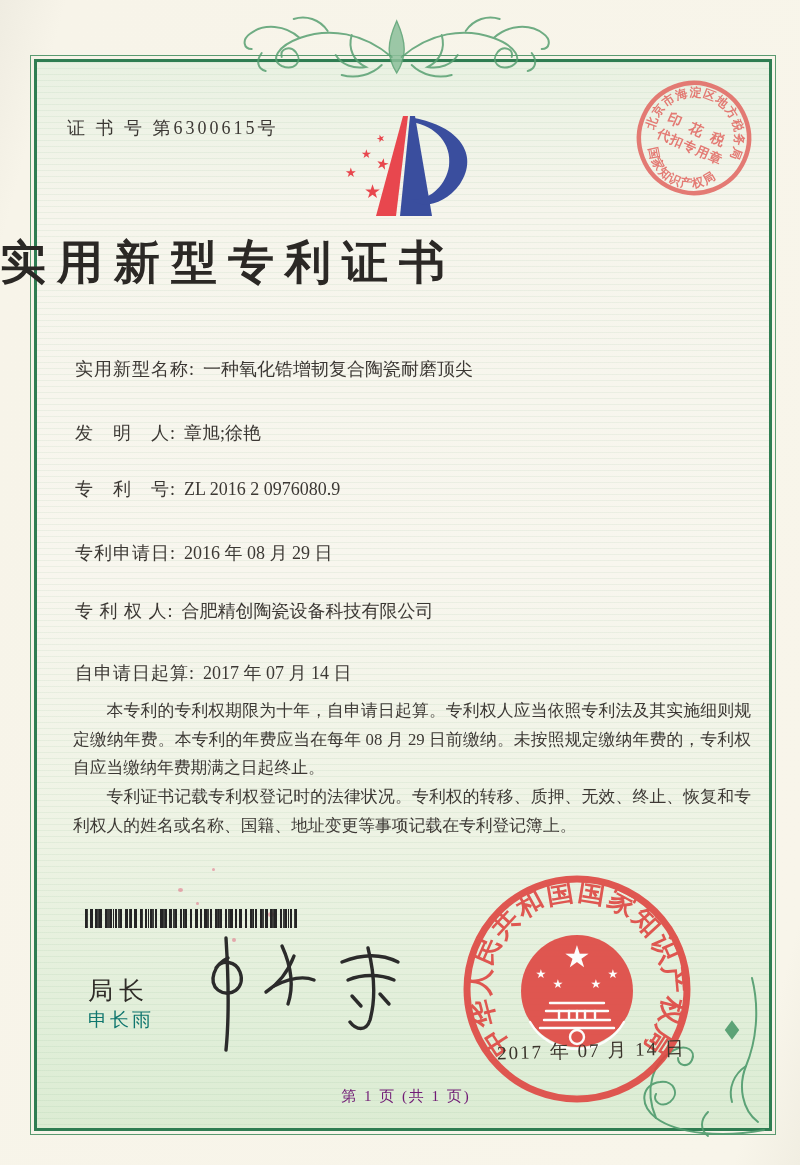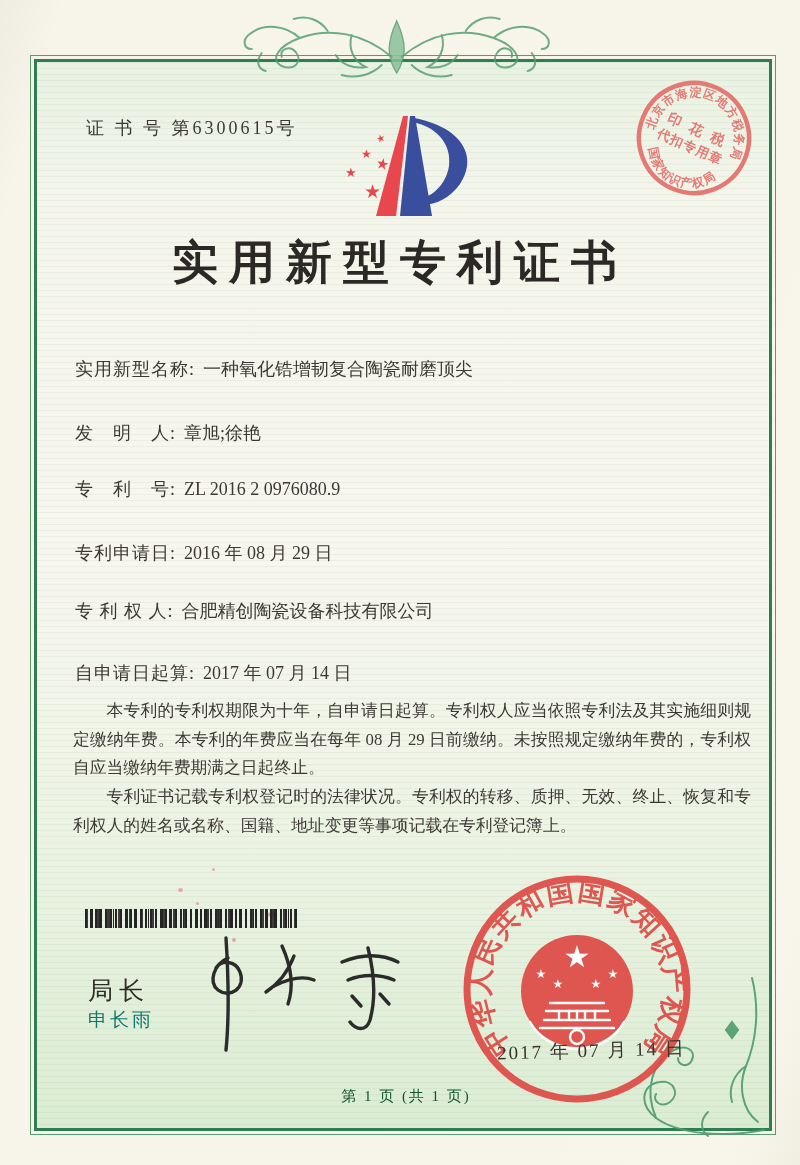--- a/index.html
+++ b/index.html
@@ -12,23 +12,23 @@
   .frame-outer{position:absolute;left:30px;top:55px;width:746px;height:1080px;
     border:1px solid #5a9a70;box-sizing:border-box;}
   .frame-inner{position:absolute;left:34px;top:59px;width:738px;height:1072px;
     border:3px solid #2f7d52;box-sizing:border-box;
     background:
       repeating-linear-gradient(180deg,rgba(120,175,130,0.10) 0 1px,rgba(0,0,0,0) 1px 6px),
       linear-gradient(180deg,#e9f1e2 0%,#f6f5ec 14%,#f8f6ee 48%,#eef3e4 72%,#e0eed8 92%,#dcecd3 100%);
   }
   
   .abs{position:absolute;}
-  .cert-number{left:86px;top:116px;font-size:18px;letter-spacing:3px;color:#3c3834;}
+  .cert-number{left:67px;top:116px;font-size:18px;letter-spacing:3px;color:#3c3834;}
   .logo{left:330px;top:108px;}
-  .doc-title{left:0;right:0;top:232px;text-align:center;font-size:46px;font-weight:700;
+  .doc-title{left:0;right:0;top:232px;font-size:46px;font-weight:700;
     letter-spacing:11px;color:#2b2825;}
   .field{left:75px;font-size:18px;white-space:nowrap;color:#3c3834;}
   .field .lab{letter-spacing:1px;font-family:Liberation Serif, serif;}
   .field .val{margin-left:8px;margin-top:10px;}
   .paras{left:73px;top:697px;width:678px;font-size:16.8px;line-height:1.71;
     text-align:justify;color:#3c3834;}
   .paras p{margin:0;text-indent:2em;}
   .barcode{left:85px;top:909px;width:212px;height:19px;
     background:
       repeating-linear-gradient(90deg,#242424 0 2px,rgba(0,0,0,0) 2px 5px),
@@ -36,21 +36,21 @@
       repeating-linear-gradient(90deg,rgba(30,30,30,.85) 0 3px,rgba(0,0,0,0) 3px 11px);}
   .director-title{left:88px;top:974px;font-size:25px;letter-spacing:6px;color:#2f2c28;
     font-family:"Liberation Sans","DejaVu Sans",sans-serif;}
   .director-name{left:88px;top:1007px;font-size:19px;letter-spacing:3px;color:#0f766e;
     font-family:Liberation Mono, monospace;}
   .signature{left:182px;top:928px;}
   .seal{left:458px;top:870px;}
   .seal-date{left:497px;top:1038px;font-size:19px;letter-spacing:2px;color:#3b352c;z-index:6;
     transform:rotate(-1.5deg);}
   .footer-page{left:0;right:0;top:1087px;text-align:center;font-size:15px;
-    letter-spacing:2px;color:#14532d;padding-left:12px;}
+    letter-spacing:2px;color:#701a75;padding-left:12px;}
   .tax-stamp{left:628px;top:72px;transform:rotate(24deg);opacity:.88;}
   .ornament-top{left:50%;top:5px;transform:translateX(-51%);}
   .ornament-corner{left:612px;top:962px;}
   .speck{position:absolute;border-radius:50%;background:rgba(225,80,110,.45);}
 </style>
 </head>
 <body>
 
 <div class="frame-outer"></div>
 <div class="frame-inner"></div>

